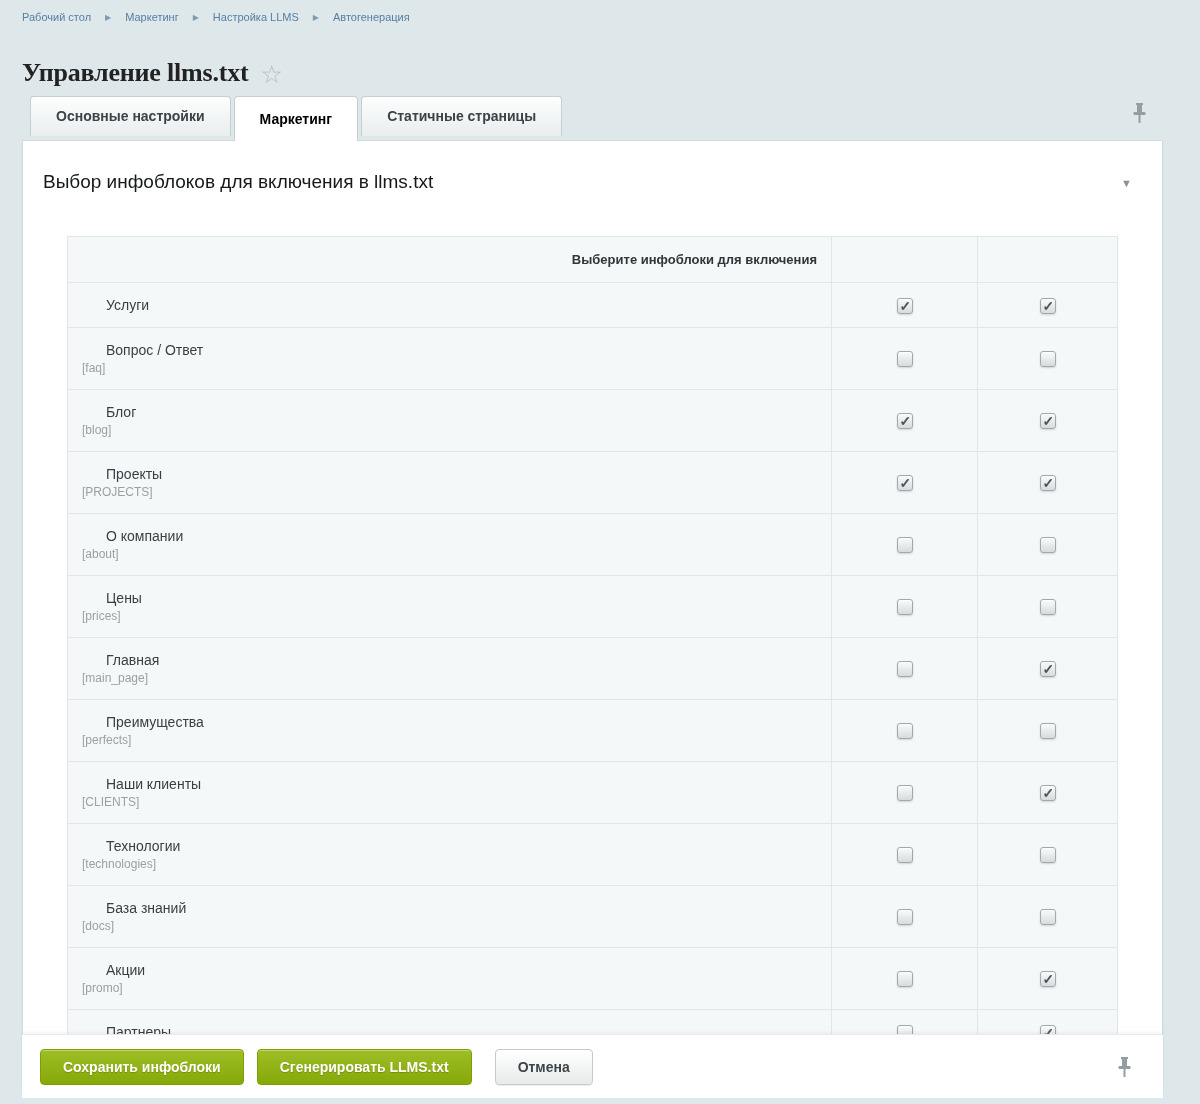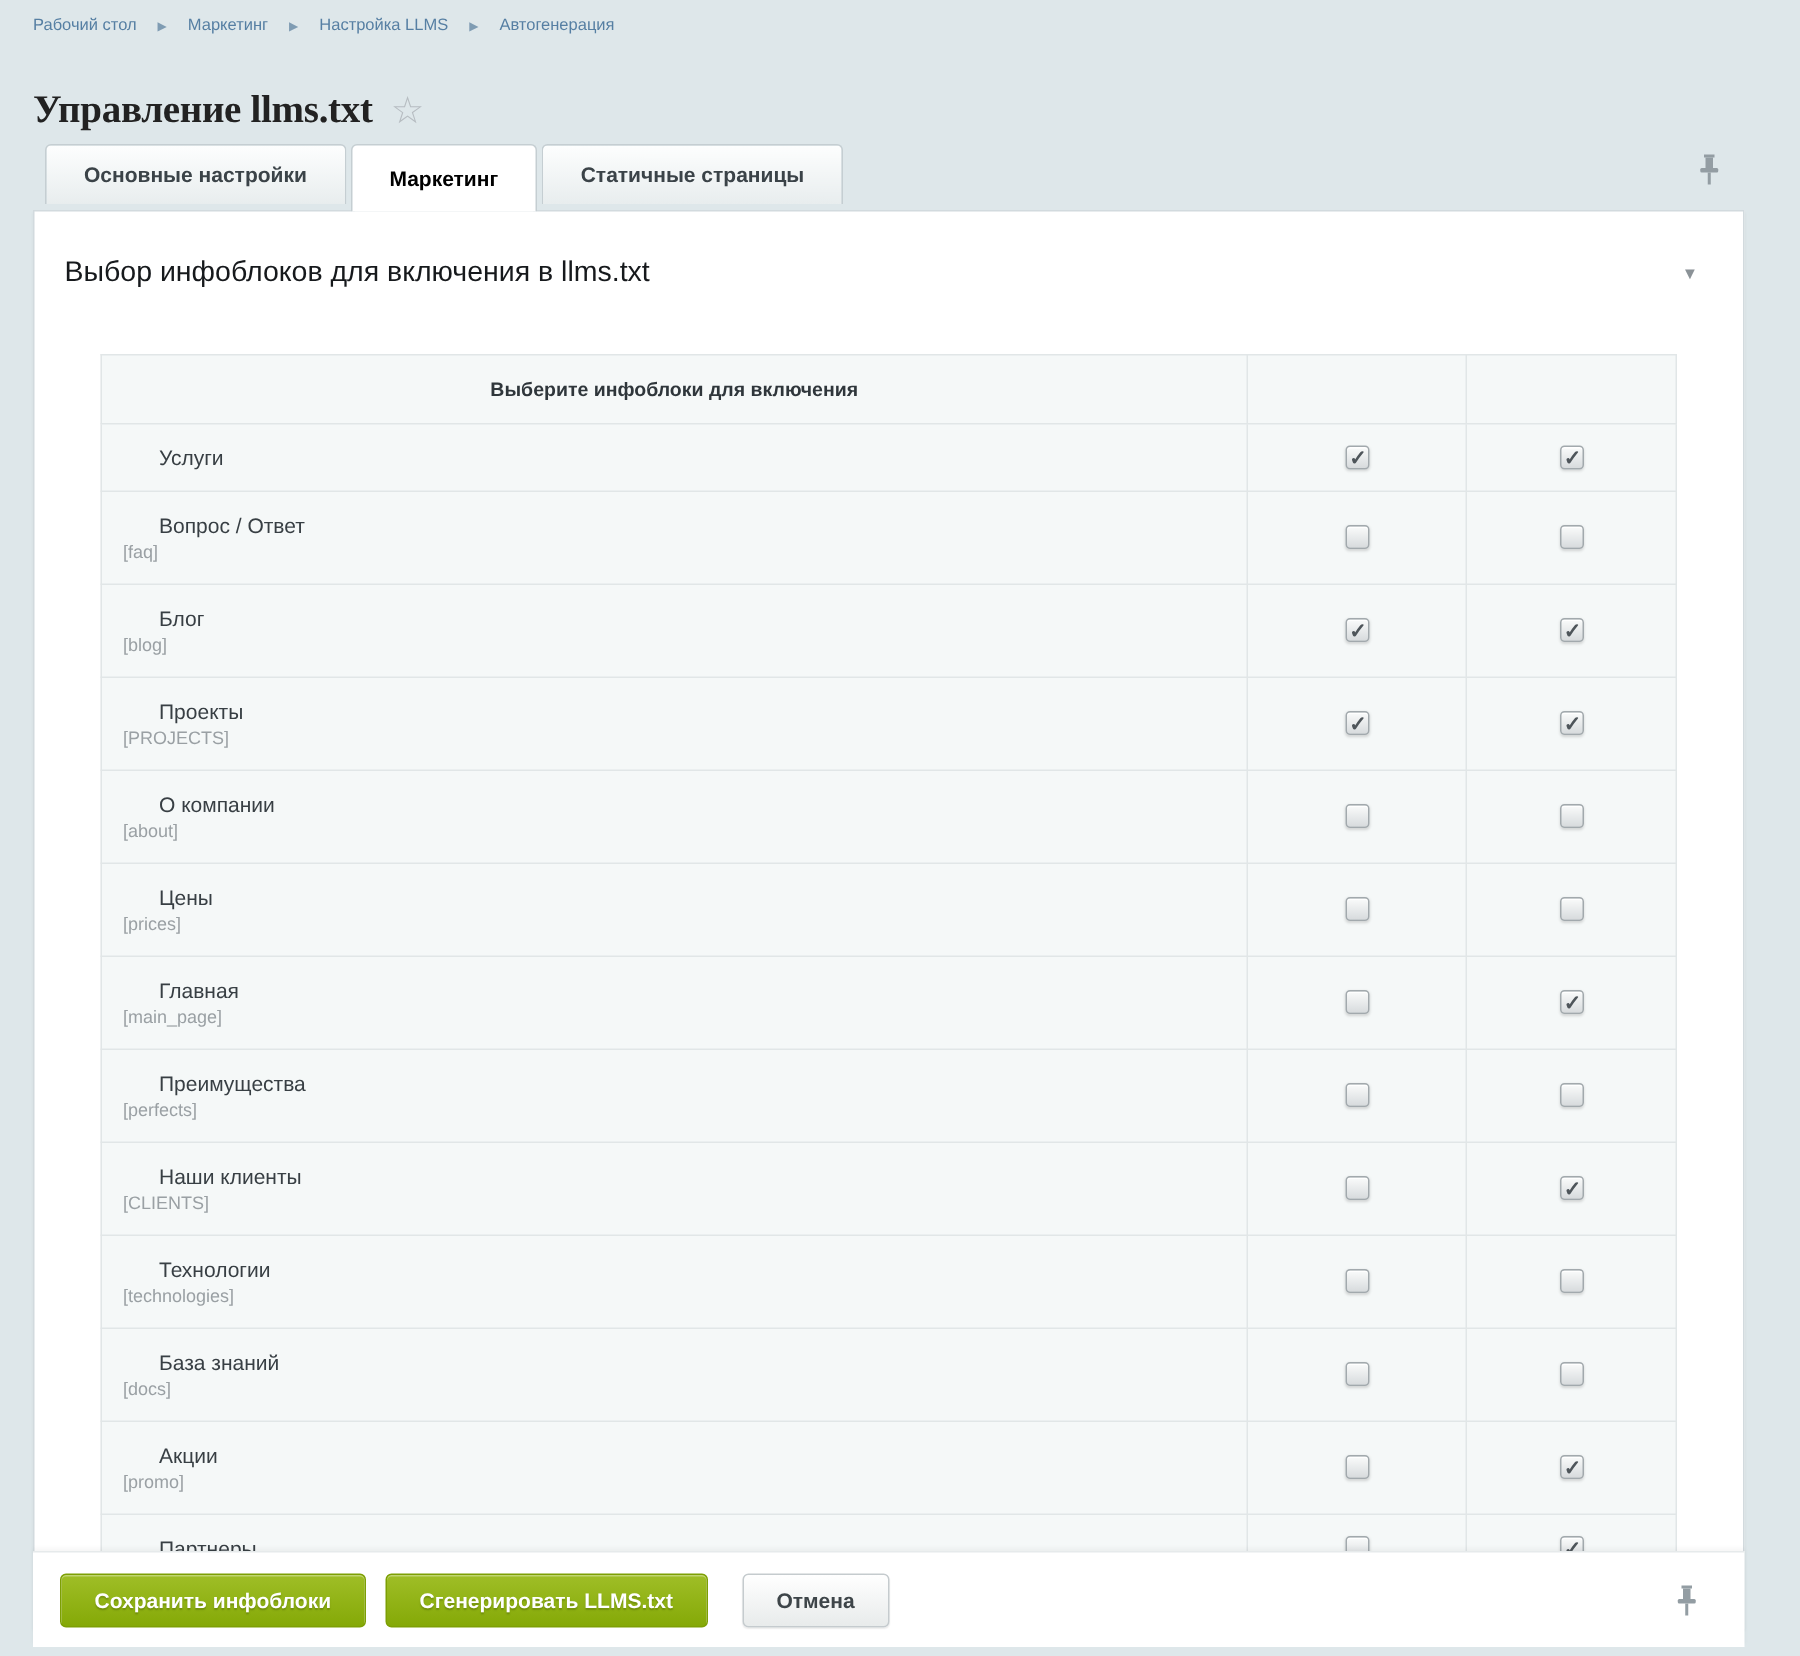--- a/index.html
+++ b/index.html
@@ -51,21 +51,21 @@
   .section-head { position:relative; padding:30px 20px 0 20px; }
   .section-title { font-size:19px; color:#16191c; font-weight:normal; }
   .collapse-arrow { position:absolute; right:30px; top:36px; color:#8b9297; font-size:11px; cursor:pointer; }
   .collapse-arrow::after { content:"▼"; }
 
   
   .tbl-wrap { margin:43px 44px 0 44px; }
   table.ib-table { border-collapse:collapse; width:100%; background:#f5f8f8; }
   .ib-table th, .ib-table td { border:1px solid #e1e6e7; }
   .ib-table th {
-    text-align:center; font-size:13px; color:#2f363b; font-weight:bold;
+    text-align:right; font-size:13px; color:#2f363b; font-weight:bold;
     padding:15px 14px; height:45px;
   }
   .ib-table th.cb-col { width:146px; }
   .ib-table th.cb-col2 { width:140px; }
   .name-cell { padding:13px 14px; }
   .row-name { font-size:14px; color:#383f44; line-height:18px;margin-left:24px; }
   .row-code { font-size:12px; color:#9aa0a4; line-height:15px; margin-top:2px; }
   .cb-cell { text-align:center; vertical-align:middle; }
 
   

